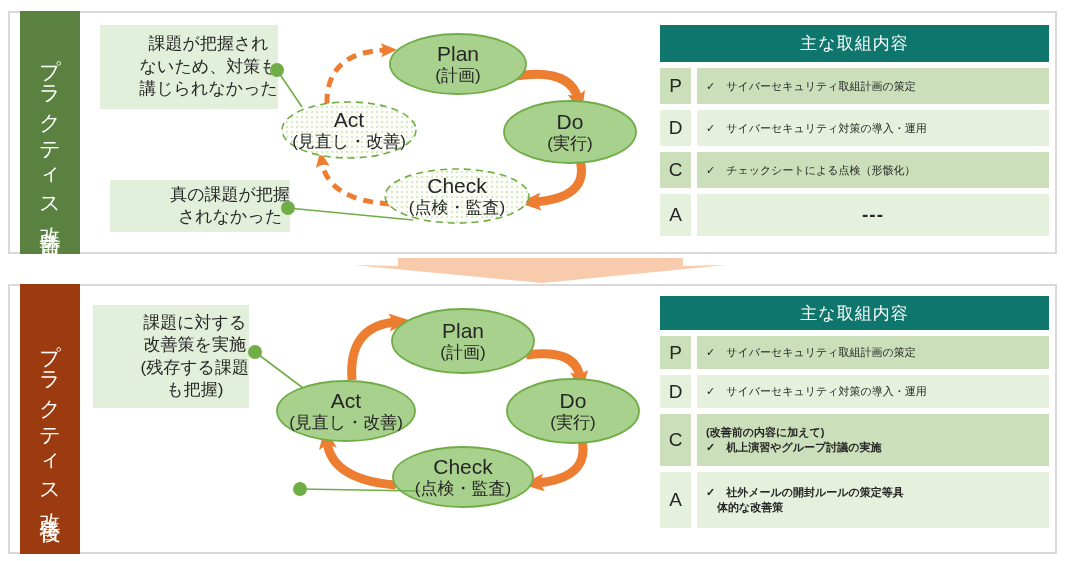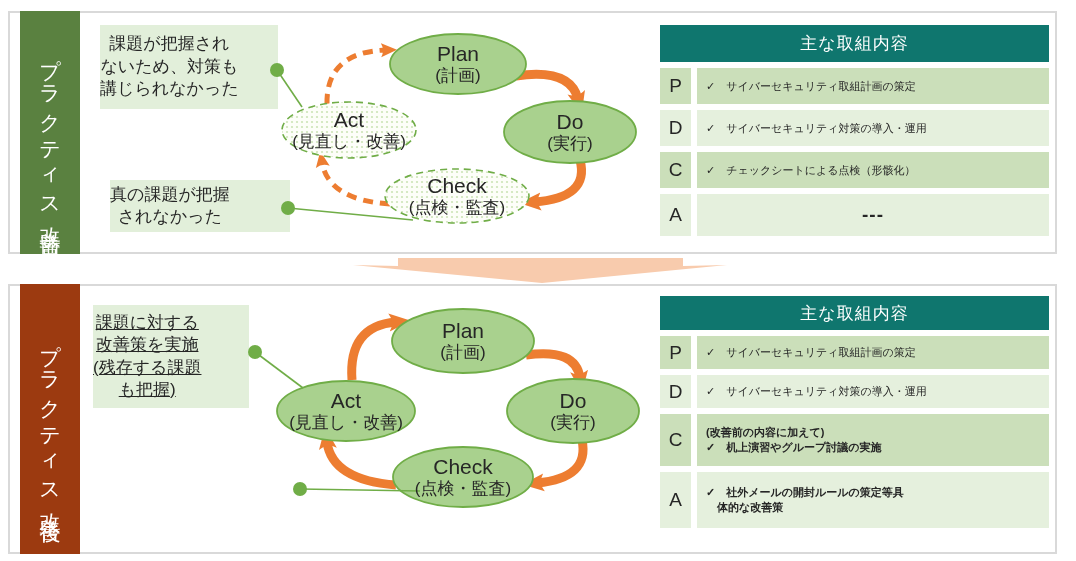--- a/index.html
+++ b/index.html
@@ -12,21 +12,21 @@
   .sidebar {
     position:absolute; width:60px; z-index:1; color:#ffffff;
     display:flex; align-items:center; justify-content:center;
     writing-mode:vertical-rl; text-orientation:mixed;
     font-size:21px; letter-spacing:4px;
   }
   .sidebar-before { background:#5a8140; }
   .sidebar-after  { background:#9c3a10; }
   .callout {
     position:absolute; background:#e2efda; z-index:1;
-    display:flex; align-items:center; justify-content:flex-start;
+    display:flex; align-items:center; justify-content:flex-end;
     text-align:center; font-size:17px; line-height:1.32; white-space:pre-line;
   }
   .overlay { position:absolute; left:0; top:0; z-index:2; pointer-events:none; }
   .node-label {
     position:absolute; transform:translate(-50%,-50%); z-index:3;
     text-align:center; line-height:1.12; white-space:nowrap;
   }
   .node-word { display:block; font-size:21px; }
   .node-sub  { display:block; font-size:17px; }
   .t-header {
@@ -62,21 +62,21 @@
 
   <div class="callout" style="left:100px; top:25px; width:178px; height:84px;">
     <span>課題が把握され
 ないため、対策も
 講じられなかった</span>
   </div>
   <div class="callout" style="left:110px; top:180px; width:180px; height:52px;">
     <span>真の課題が把握
 されなかった</span>
   </div>
-  <div class="callout" style="left:93px; top:305px; width:156px; height:103px;text-decoration:underline;">
+  <div class="callout" style="left:93px; top:305px; width:156px; height:103px;">
     <span>課題に対する
 改善策を実施
 (残存する課題
 も把握)</span>
   </div>
 
   <svg class="overlay" width="1076" height="561" viewBox="0 0 1076 561">
     <defs>
       <pattern id="dots" width="5" height="5" patternUnits="userSpaceOnUse">
         <rect width="5" height="5" fill="#fdfef9"></rect>

